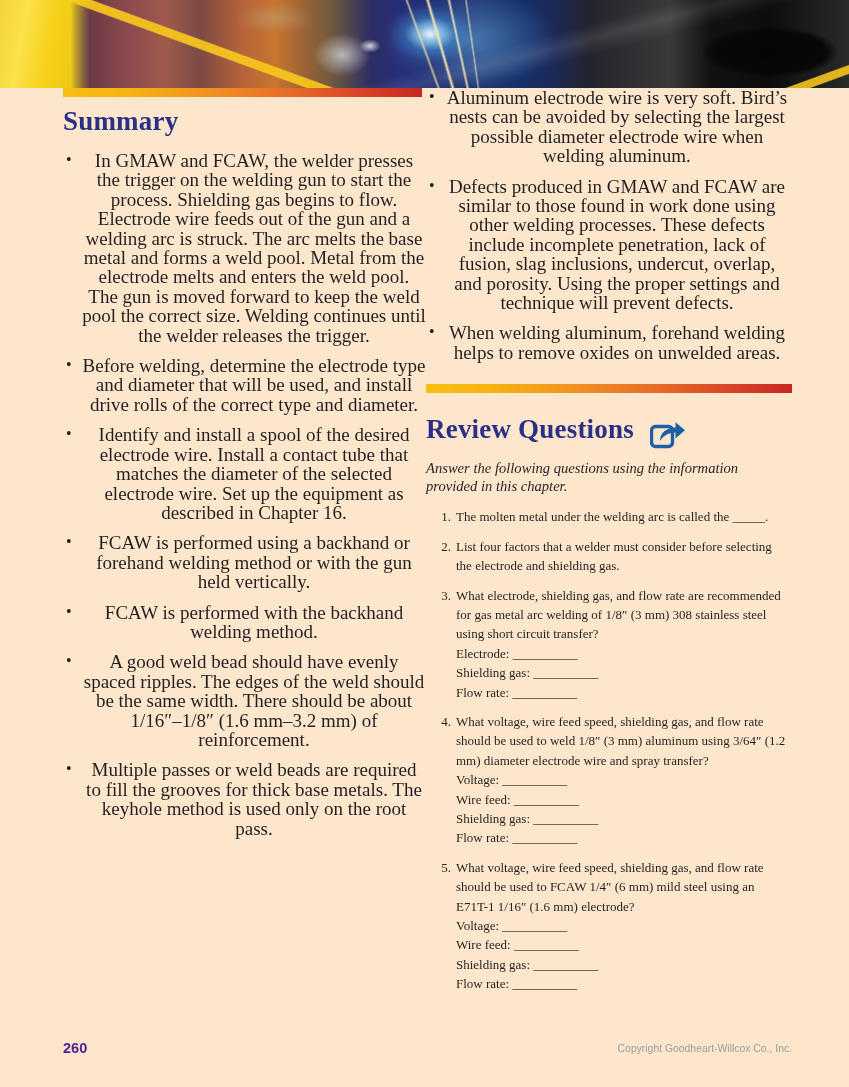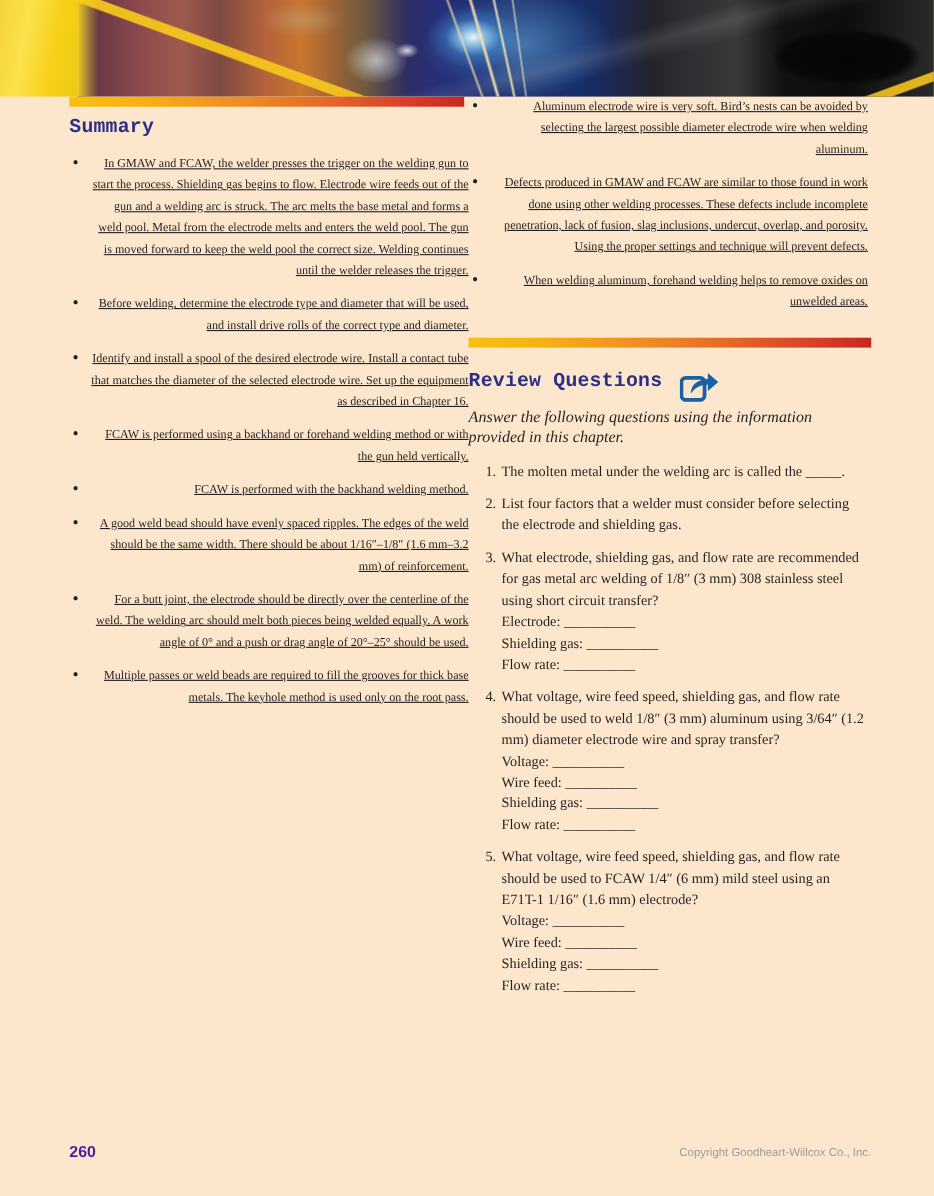--- a/index.html
+++ b/index.html
@@ -124,22 +124,22 @@
   }
   .rule-right { width: 366px; }
 
   .head-row {
     display: flex;
     align-items: center;
     gap: 12px;
     margin-top: 12px;
   }
   h2.section-title {
-    font-family: Liberation Mono, monospace;
-    font-size: 18px;
+    font-family: Liberation Serif, serif;
+    font-size: 27px;
     font-weight: bold;
     color: #2b2f86;
     margin: 9px 0 14px 0;
     letter-spacing: .2px;
   }
 
   
   .share-icon {
     display: inline-block;
     width: 36px;
@@ -151,24 +151,23 @@
   
   ul.bullets {
     list-style: none;
     margin: 0;
     padding: 0;
   }
   ul.bullets > li {
     position: relative;
     padding-left: 19px;
     margin-bottom: 11px;
-    font-size: 11px;
+    font-size: 19px;
     line-height: 19.4px;
-    text-align: right;
-    text-decoration: underline;
+    text-align: center;
   }
   ul.bullets > li::before {
     content: "\2022";
     position: absolute;
     left: 3px;
     top: -1px;
     font-size: 16px;
     line-height: 19.4px;
   }
 
@@ -244,21 +243,20 @@
   <div class="col col-left">
     <div class="rule"></div>
     <h2 class="section-title">Summary</h2>
     <ul class="bullets" id="summary-left">
         <li>In GMAW and FCAW, the welder presses the trigger on the welding gun to start the process. Shielding gas begins to flow. Electrode wire feeds out of the gun and a welding arc is struck. The arc melts the base metal and forms a weld pool. Metal from the electrode melts and enters the weld pool. The gun is moved forward to keep the weld pool the correct size. Welding continues until the welder releases the trigger.</li>
         <li>Before welding, determine the electrode type and diameter that will be used, and install drive rolls of the correct type and diameter.</li>
         <li>Identify and install a spool of the desired electrode wire. Install a contact tube that matches the diameter of the selected electrode wire. Set up the equipment as described in Chapter 16.</li>
         <li>FCAW is performed using a backhand or forehand welding method or with the gun held vertically.</li>
         <li>FCAW is performed with the backhand welding method.</li>
         <li>A good weld bead should have evenly spaced ripples. The edges of the weld should be the same width. There should be about 1/16″–1/8″ (1.6 mm–3.2 mm) of reinforcement.</li>
-        <li>For a butt joint, the electrode should be directly over the centerline of the weld. The welding arc should melt both pieces being welded equally. A work angle of 0° and a push or drag angle of 20°–25° should be used.</li>
         <li>Multiple passes or weld beads are required to fill the grooves for thick base metals. The keyhole method is used only on the root pass.</li>
       </ul>
   </div>
 
   <div class="col col-right">
     <ul class="bullets" id="summary-right">
         <li>Aluminum electrode wire is very soft. Bird’s nests can be avoided by selecting the largest possible diameter electrode wire when welding aluminum.</li>
         <li>Defects produced in GMAW and FCAW are similar to those found in work done using other welding processes. These defects include incomplete penetration, lack of fusion, slag inclusions, undercut, overlap, and porosity. Using the proper settings and technique will prevent defects.</li>
         <li>When welding aluminum, forehand welding helps to remove oxides on unwelded areas.</li>
       </ul>

